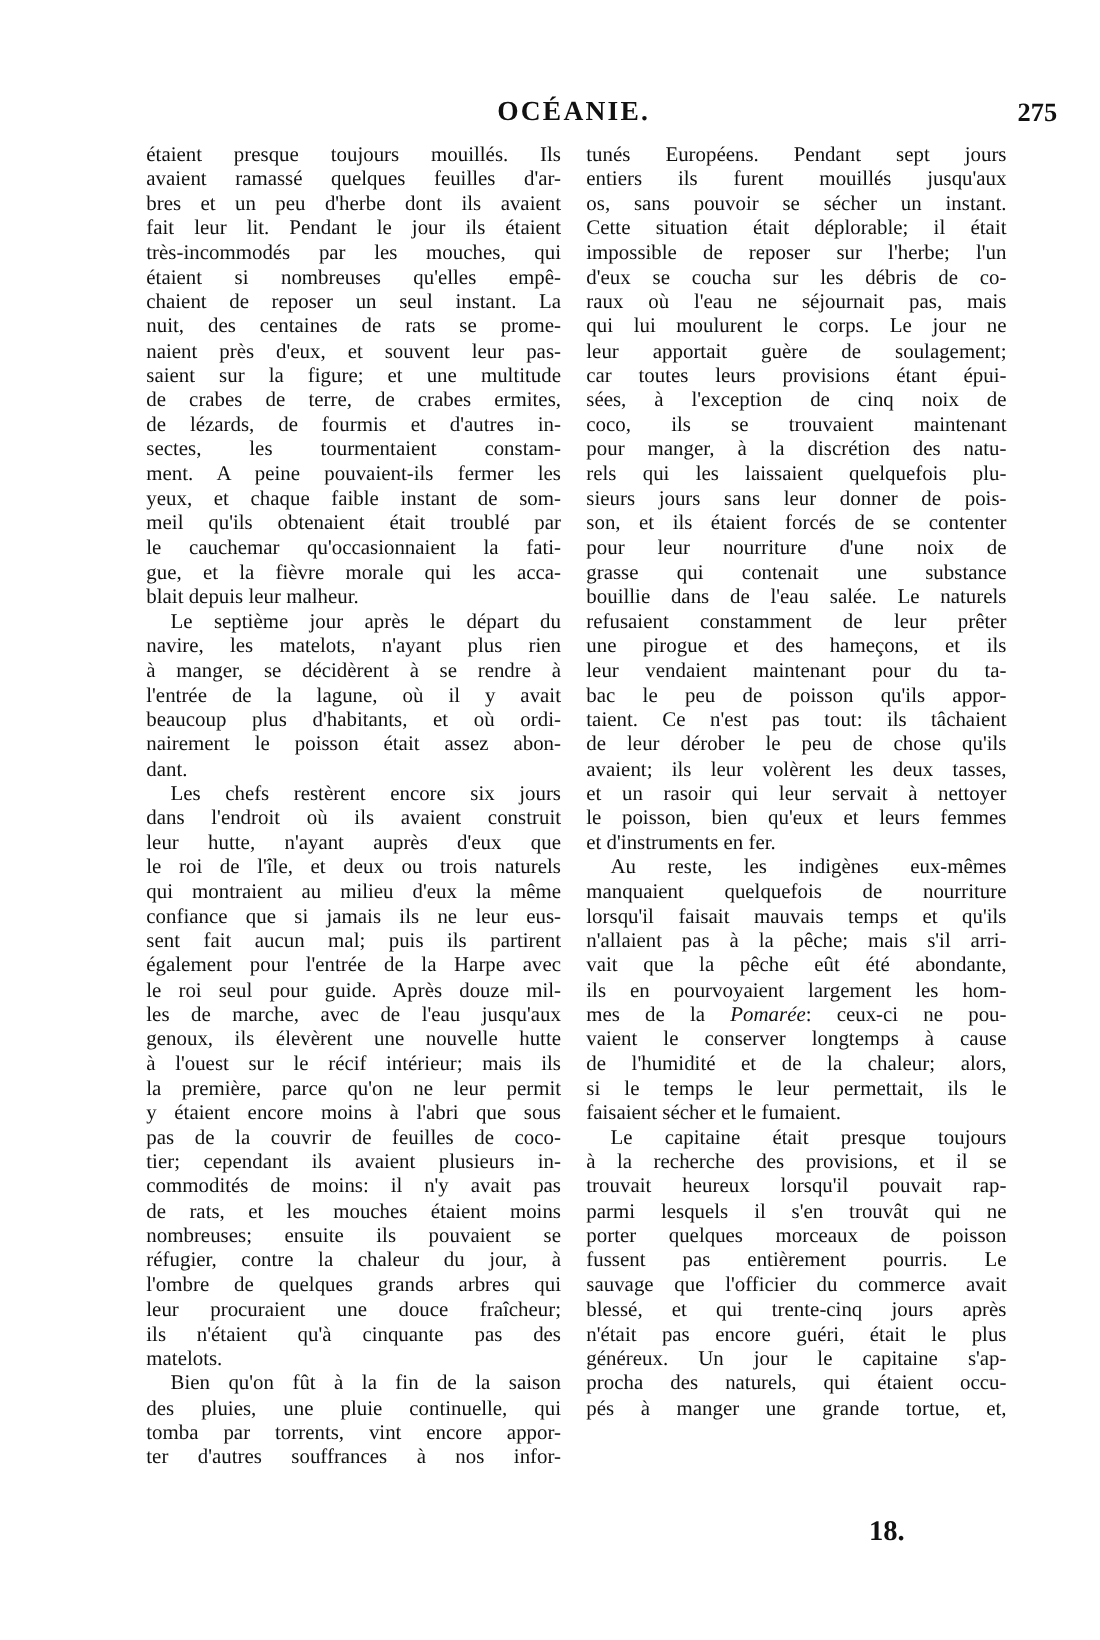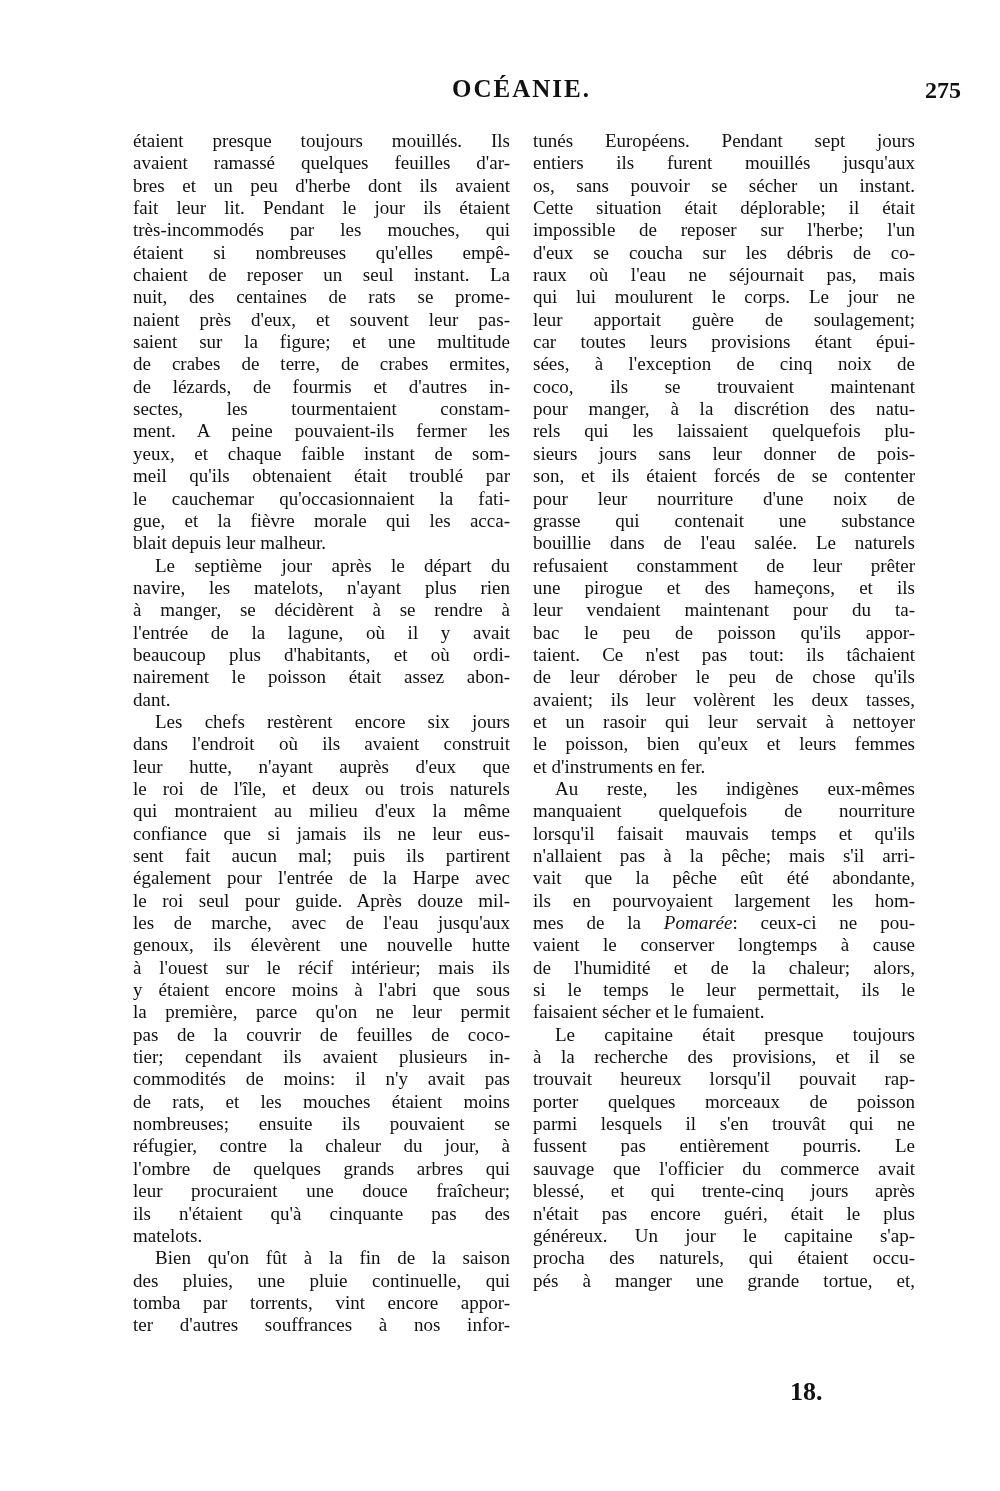--- a/index.html
+++ b/index.html
@@ -1,18 +1,18 @@
 <!DOCTYPE html>
 <html><head>
 <meta charset="utf-8">
 <style>
   html, body { margin: 0; padding: 0; background: #ffffff; }
   body { width: 1000px; height: 1491px; position: relative; overflow: hidden;
          font-family: "Liberation Serif", "DejaVu Serif", serif; color: #111; }
-  .running-head { position: absolute; top: 75px; left: 0; width: 800px; height: 30px; }
+  .running-head { position: absolute; top: 88px; left: 0; width: 800px; height: 30px; }
   .running-title { position: absolute; left: 452px; top: 0; font-size: 25px; letter-spacing: 2px; font-weight: bold; }
   .page-number { position: absolute; left: 925px; top: 2px; font-size: 24px; font-weight: bold; }
   .column { position: absolute; top: 118px; font-size: 19px; line-height: 22.35px; margin-top: 12px; }
   .col-left { left: 133px; width: 377px; }
   .col-right { left: 533px; width: 382px; }
   .line { display: block; white-space: nowrap; text-align: justify; text-align-last: justify; height: 22.35px; }
   .line.last { text-align-last: left; }
   .line.indent { padding-left: 22px; }
   .signature { position: absolute; left: 790px; top: 1377px; font-size: 26px; font-weight: bold; }
   i { }
@@ -57,22 +57,22 @@
     <span class="line">leur hutte, n'ayant auprès d'eux que</span>
     <span class="line">le roi de l'île, et deux ou trois naturels</span>
     <span class="line">qui montraient au milieu d'eux la même</span>
     <span class="line">confiance que si jamais ils ne leur eus-</span>
     <span class="line">sent fait aucun mal; puis ils partirent</span>
     <span class="line">également pour l'entrée de la Harpe avec</span>
     <span class="line">le roi seul pour guide. Après douze mil-</span>
     <span class="line">les de marche, avec de l'eau jusqu'aux</span>
     <span class="line">genoux, ils élevèrent une nouvelle hutte</span>
     <span class="line">à l'ouest sur le récif intérieur; mais ils</span>
+    <span class="line">la première, parce qu'on ne leur permit</span>
     <span class="line">y étaient encore moins à l'abri que sous</span>
-    <span class="line">la première, parce qu'on ne leur permit</span>
     <span class="line">pas de la couvrir de feuilles de coco-</span>
     <span class="line">tier; cependant ils avaient plusieurs in-</span>
     <span class="line">commodités de moins: il n'y avait pas</span>
     <span class="line">de rats, et les mouches étaient moins</span>
     <span class="line">nombreuses; ensuite ils pouvaient se</span>
     <span class="line">réfugier, contre la chaleur du jour, à</span>
     <span class="line">l'ombre de quelques grands arbres qui</span>
     <span class="line">leur procuraient une douce fraîcheur;</span>
     <span class="line">ils n'étaient qu'à cinquante pas des</span>
     <span class="line last">matelots.</span>
@@ -118,22 +118,22 @@
     <span class="line">vait que la pêche eût été abondante,</span>
     <span class="line">ils en pourvoyaient largement les hom-</span>
     <span class="line">mes de la <i>Pomarée</i>: ceux-ci ne pou-</span>
     <span class="line">vaient le conserver longtemps à cause</span>
     <span class="line">de l'humidité et de la chaleur; alors,</span>
     <span class="line">si le temps le leur permettait, ils le</span>
     <span class="line last">faisaient sécher et le fumaient.</span>
     <span class="line indent">Le capitaine était presque toujours</span>
     <span class="line">à la recherche des provisions, et il se</span>
     <span class="line">trouvait heureux lorsqu'il pouvait rap-</span>
+    <span class="line">parmi lesquels il s'en trouvât qui ne</span>
     <span class="line">porter quelques morceaux de poisson</span>
-    <span class="line">parmi lesquels il s'en trouvât qui ne</span>
     <span class="line">fussent pas entièrement pourris. Le</span>
     <span class="line">sauvage que l'officier du commerce avait</span>
     <span class="line">blessé, et qui trente-cinq jours après</span>
     <span class="line">n'était pas encore guéri, était le plus</span>
     <span class="line">généreux. Un jour le capitaine s'ap-</span>
     <span class="line">procha des naturels, qui étaient occu-</span>
     <span class="line">pés à manger une grande tortue, et,</span>
   </div>
 
 <div class="signature">18.</div>

